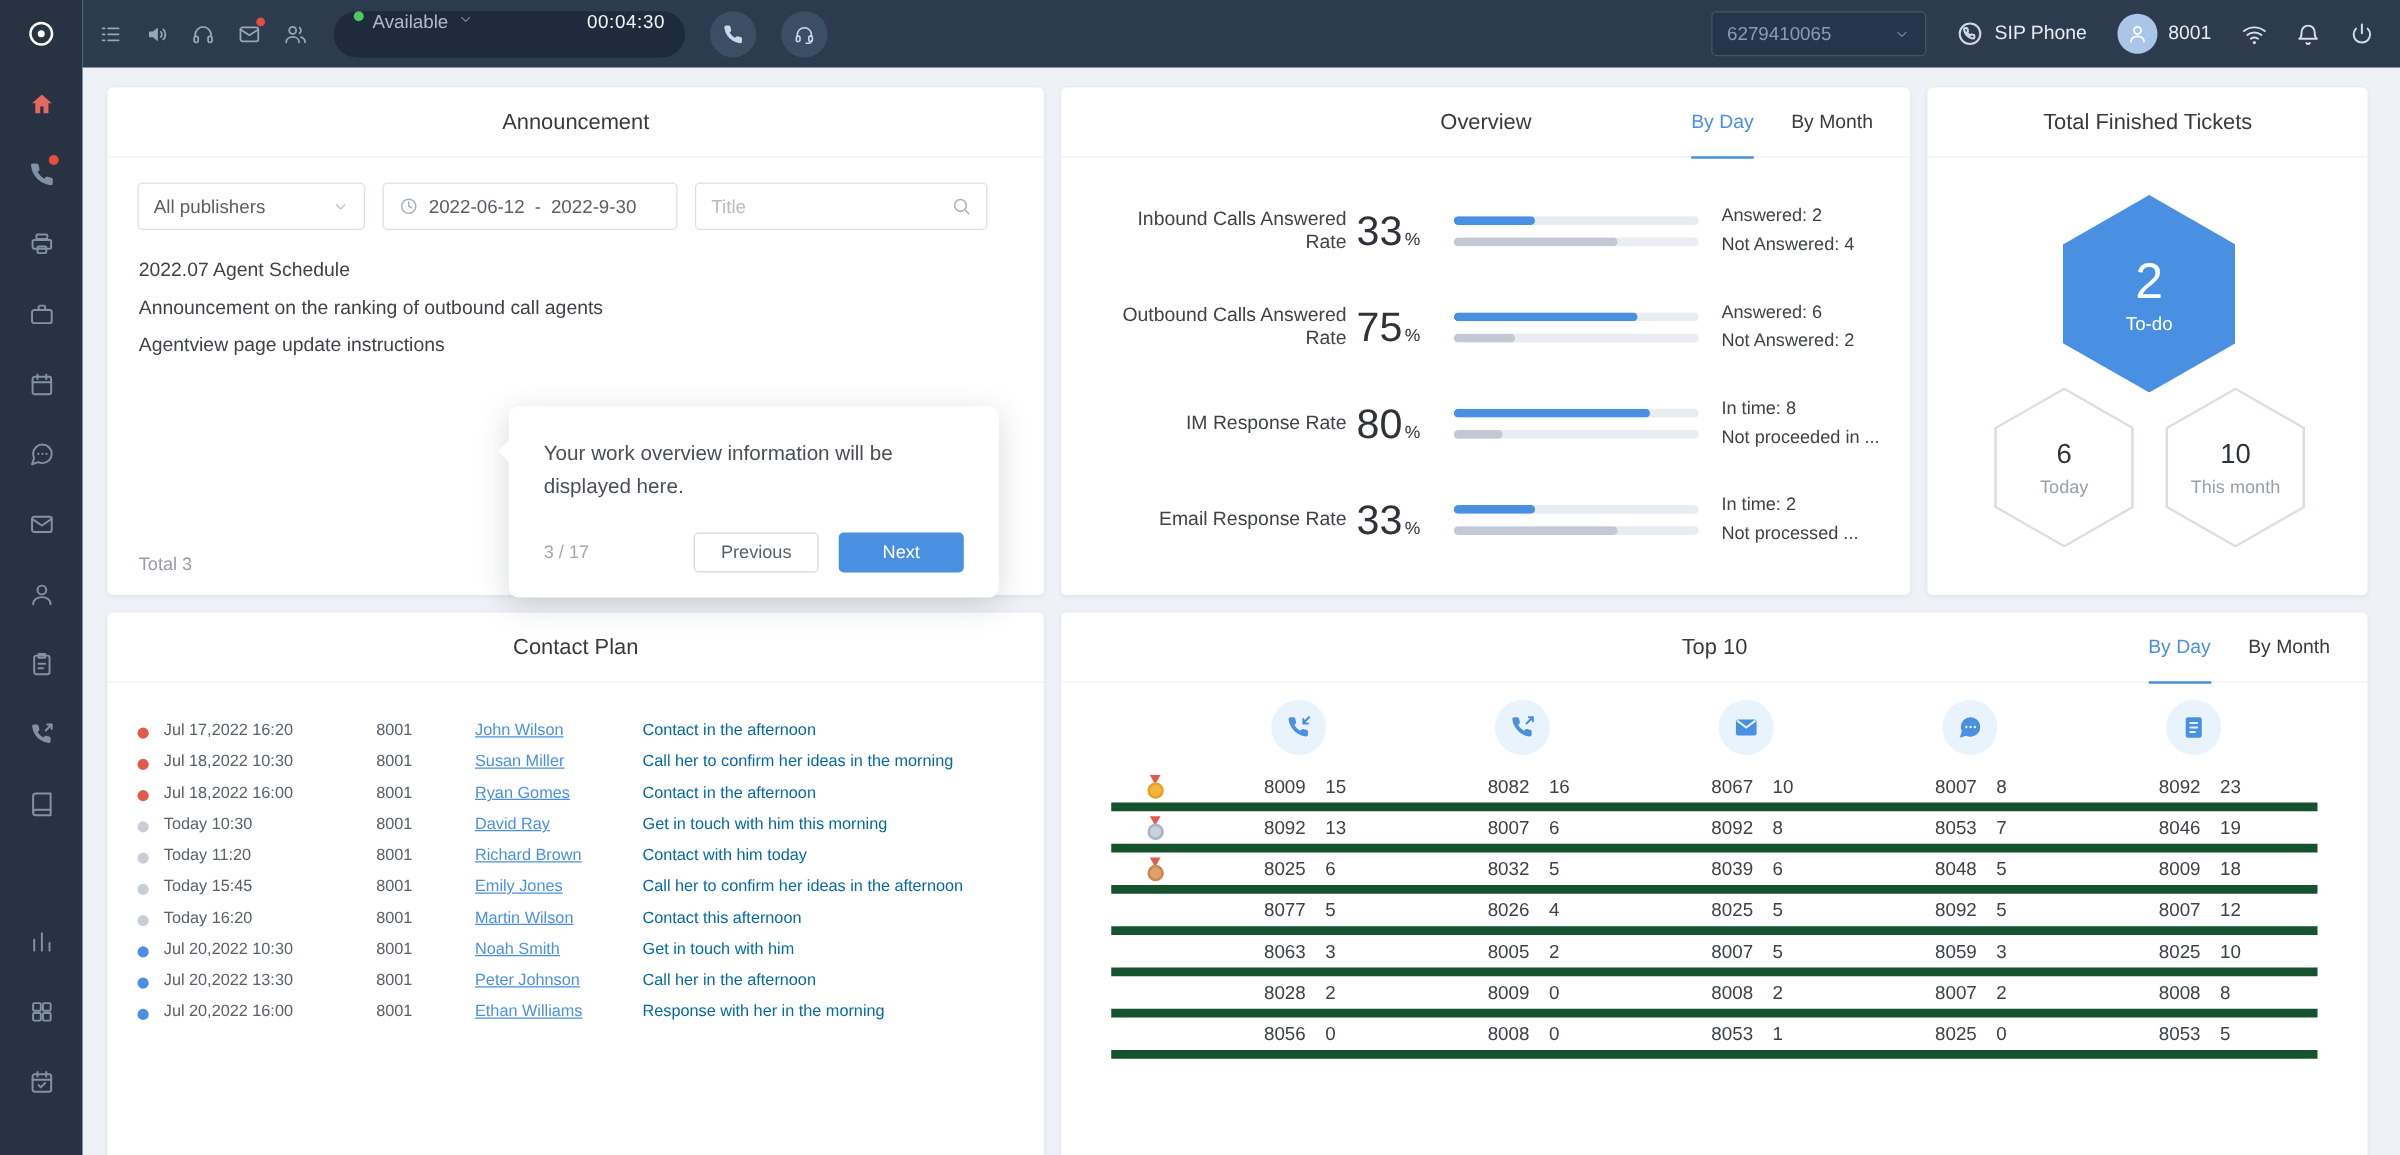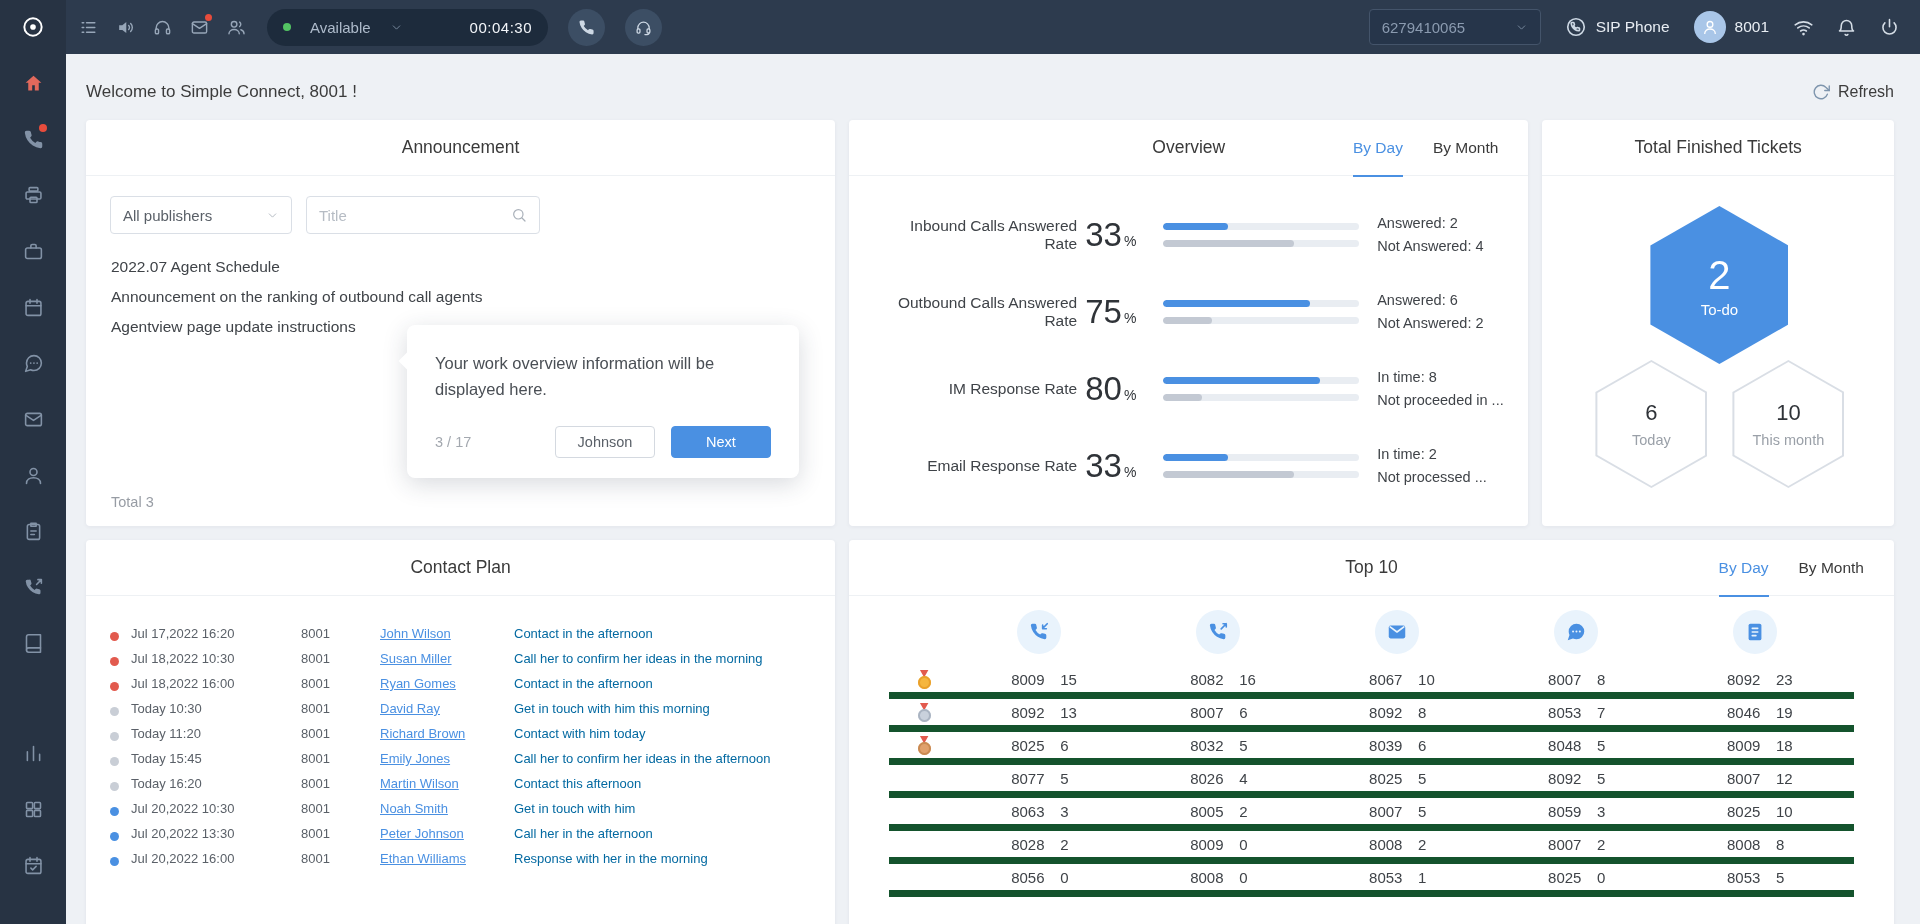--- a/index.html
+++ b/index.html
@@ -18,21 +18,21 @@
   .side-item.active { color:#e2695c; }
   .side-gap { height:40px; }
   .badge-dot { position:absolute; top:6px; right:7px; width:8px; height:8px; border-radius:50%; background:#e74c3c; }
 
   
   .topbar { position:absolute; left:66px; top:0; right:0; height:54px; background:#2d3b4e; display:flex; align-items:center; z-index:25; }
   .tb-icons { display:flex; padding-left:4px; }
   .tb-icon { width:37px; height:37px; display:flex; align-items:center; justify-content:center; color:#97a6b8; position:relative; cursor:pointer; }
   .tb-icon svg { width:19px; height:19px; }
   .tb-icon .badge-dot { top:5px; right:6px; width:7px; height:7px; }
-  .status-pill { margin-left:12px; width:281px; height:37px; background:#1d2b3c; border-radius:19px; display:flex; align-items:center; padding:0 16px; gap:19px; cursor:pointer; }
+  .status-pill { margin-left:12px; width:281px; height:37px; background:#1d2b3c; border-radius:19px; display:flex; align-items:flex-start; padding:0 16px; gap:7px; cursor:pointer; }
   .status-dot-green { width:8px; height:8px; border-radius:50%; background:#53c463; }
   .status-label { color:#aebbcb; font-size:15px; }
   .chev { color:#76889c; }
   .chev svg { width:13px; height:13px; }
   .timer { margin-left:auto; color:#f2f5f9; font-size:15px; letter-spacing:.5px; }
   .round-btn { width:37px; height:37px; border-radius:50%; background:#3c4e64; color:#cdd8e4; display:flex; align-items:center; justify-content:center; margin-left:20px; cursor:pointer; }
   .round-btn svg { width:17px; height:17px; }
   .tb-right { margin-left:auto; display:flex; align-items:center; padding-right:20px; gap:24px; }
   .line-select { width:172px; height:36px; border:1px solid #44546a; background:#26354a; border-radius:4px; display:flex; align-items:center; padding:0 12px; color:#8b9bb0; font-size:15px; cursor:pointer; }
   .line-select .chev { margin-left:auto; }
@@ -398,47 +398,46 @@
               <path d="M12 3v8"></path>
               <path d="M17.3 6.7a7.5 7.5 0 1 1-10.6 0"></path>
             </g>
           </svg>
         </span>
     </div>
   </div>
 </header>
 
 <main class="main">
-  <div class="page-head">
-    <span class="welcome">Welcome to Simple Connect, 8001 !</span>
-    <span class="refresh">
-      <svg viewBox="0 0 24 24">
-          <g class="stroke" stroke-width="2">
-            <path d="M20.49 15a9 9 0 1 1-2.12-9.36L23 10"></path>
-            <path d="M23 4v6h-6"></path>
-          </g>
-        </svg>
-      <span>Refresh</span>
-    </span>
-  </div>
 
   <div class="row1">
 
     <section class="card announcement">
       <div class="card-head">
         <div class="card-title">Announcement</div>
       </div>
       <div class="ann-filter">
         <div class="select-box">
           <span>All publishers</span>
           <span class="chev">
               <svg viewBox="0 0 24 24">
                 <path class="stroke" stroke-width="2.4" d="M6 9l6 6 6-6"></path>
               </svg>
             </span>
+        </div>
+        <div class="date-box">
+          <svg viewBox="0 0 24 24">
+              <g class="stroke">
+                <circle cx="12" cy="12" r="8.5"></circle>
+                <path d="M12 7v5l3.5 2"></path>
+              </g>
+            </svg>
+          <span>2022-06-12</span>
+          <span>-</span>
+          <span>2022-9-30</span>
         </div>
         <div class="search-box">
           <input placeholder="Title" style="">
           <svg viewBox="0 0 24 24">
               <g class="stroke">
                 <circle cx="11" cy="11" r="7"></circle>
                 <path d="M16.5 16.5L21 21"></path>
               </g>
             </svg>
         </div>
@@ -964,16 +963,16 @@
       </div>
     </section>
   </div>
 </main>
 
 <div class="tour">
   <div class="tour-arrow"></div>
   <div class="tour-text">Your work overview information will be displayed here.</div>
   <div class="tour-foot">
     <span class="tour-step">3 / 17</span>
-    <span class="btn btn-prev">Johnson</span>
+    <span class="btn btn-prev">Previous</span>
     <span class="btn btn-next">Next</span>
   </div>
 </div>
 
 </body></html>

